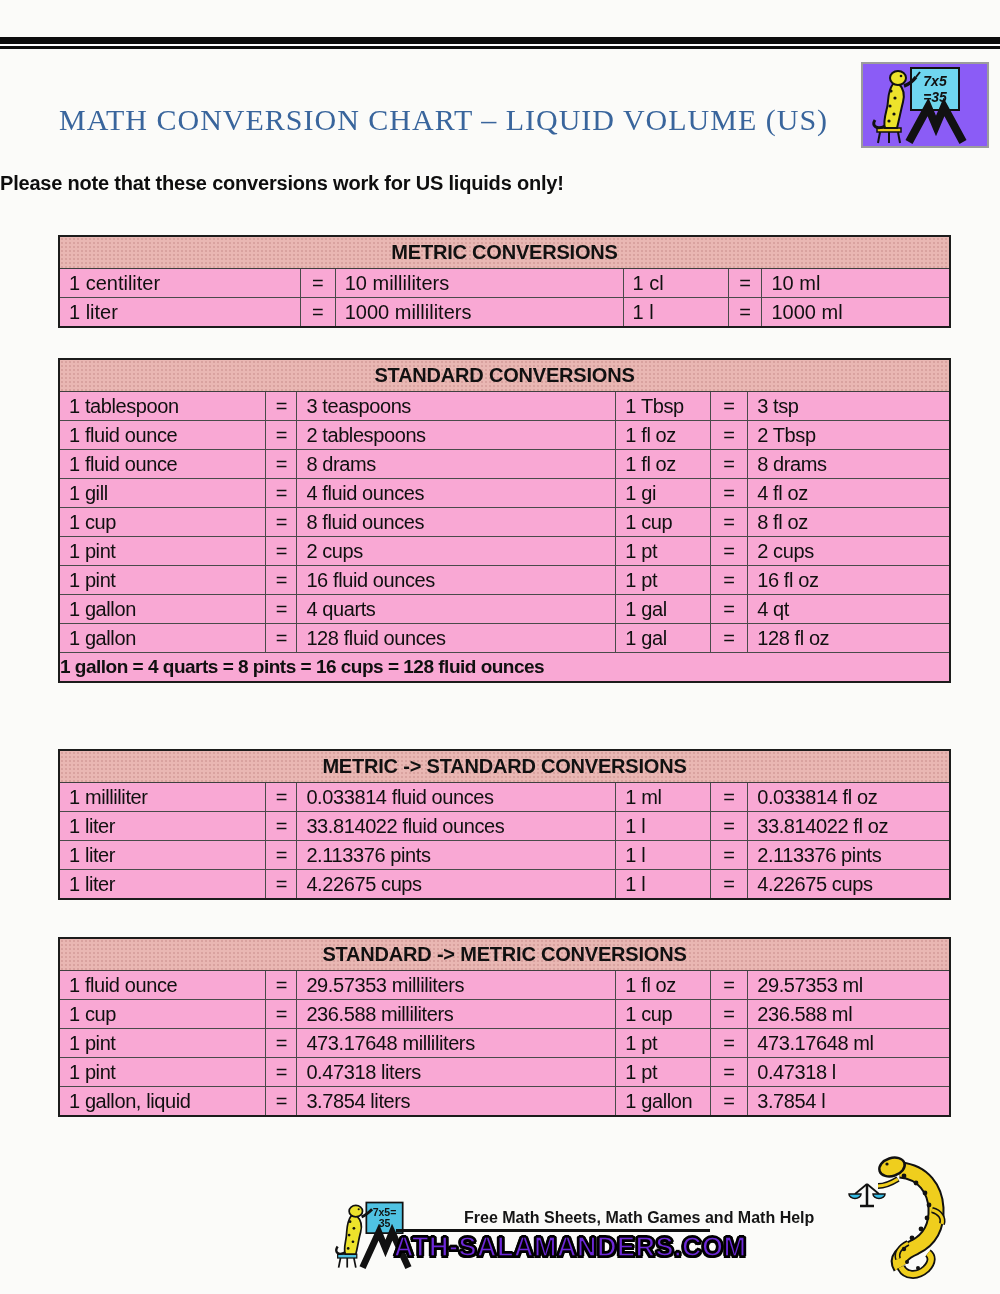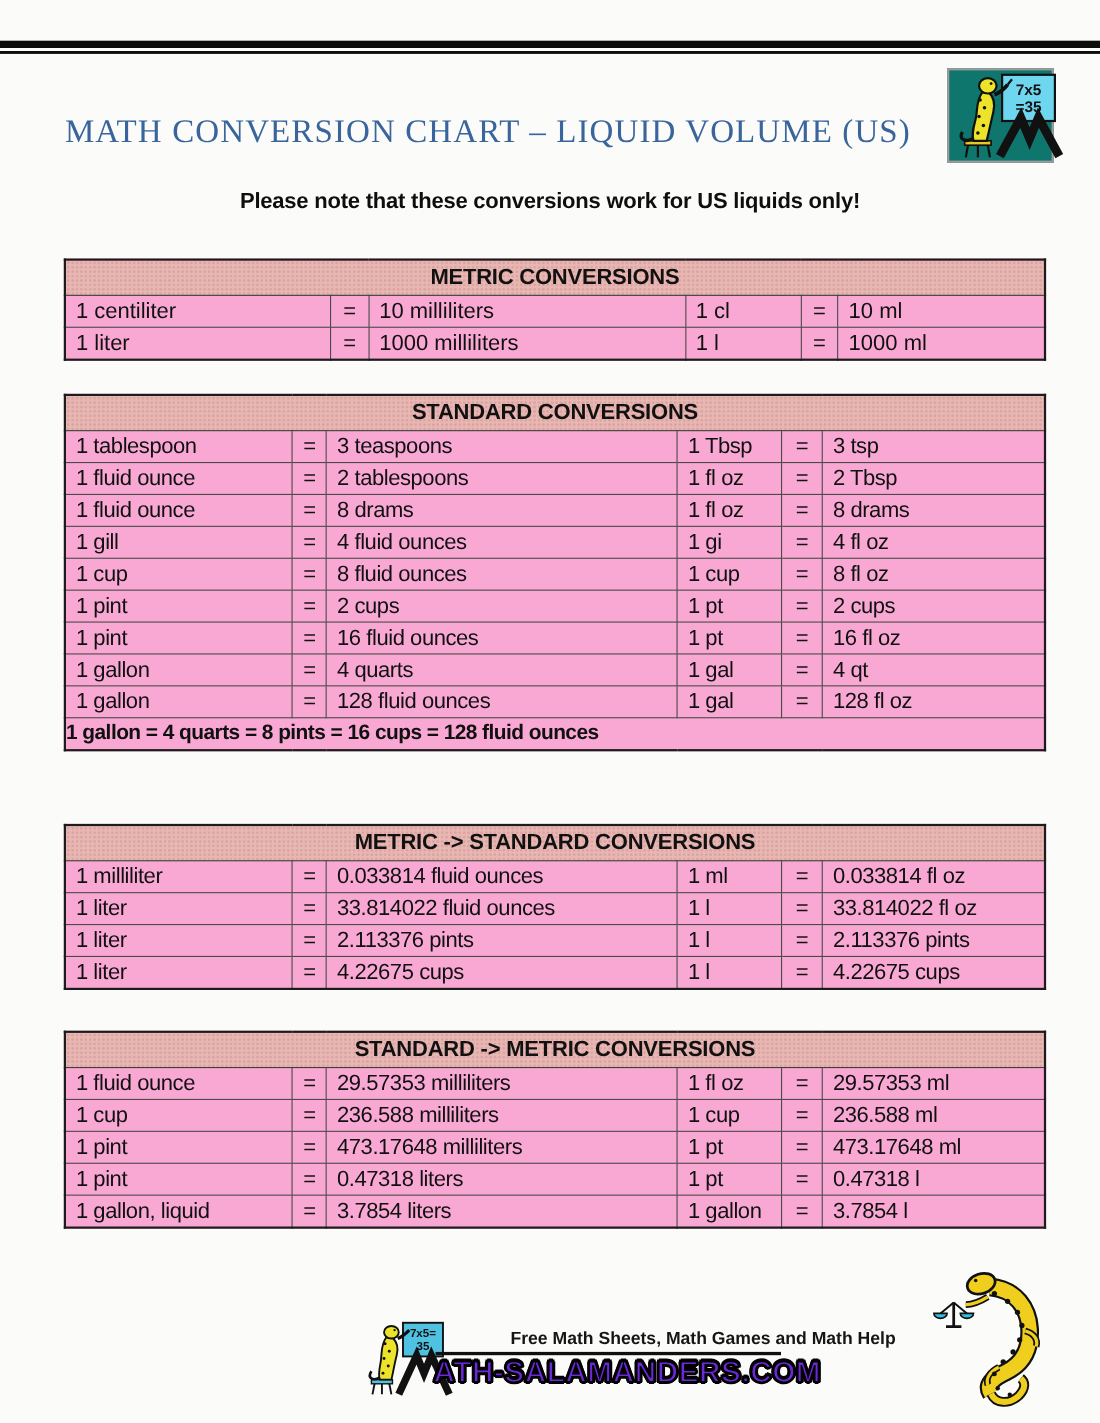--- a/index.html
+++ b/index.html
@@ -22,30 +22,30 @@
   .page-title{
     left:59px;top:103px;
     font-family:"Liberation Serif", serif;
     font-size:30px;font-weight:normal;
     letter-spacing:1px;
     color:#39659c;
     white-space:nowrap;
   }
   .subtitle{
     left:0;top:172px;width:1000px;
-    text-align:center;
     font-size:20px;font-weight:bold;color:#0e0e0e;
     letter-spacing:-0.2px;
   }
 
   
   .badge{
-    left:861px;top:62px;width:97px;height:86px;
-    background:#0f766e;border:2px solid #9c9c9c;
+    left:861px;top:62px;width:128px;height:86px;
+    background:#8b5cf6;border:2px solid #9c9c9c;
     box-sizing:border-box;
+    font-style:italic;
   }
 
   
   table.conv{
     position:absolute;left:58px;width:893px;
     border-collapse:collapse;table-layout:fixed;
     background:#f9a8d4;
     border:2px solid #1c1c1c;
   }
   table.conv th{

